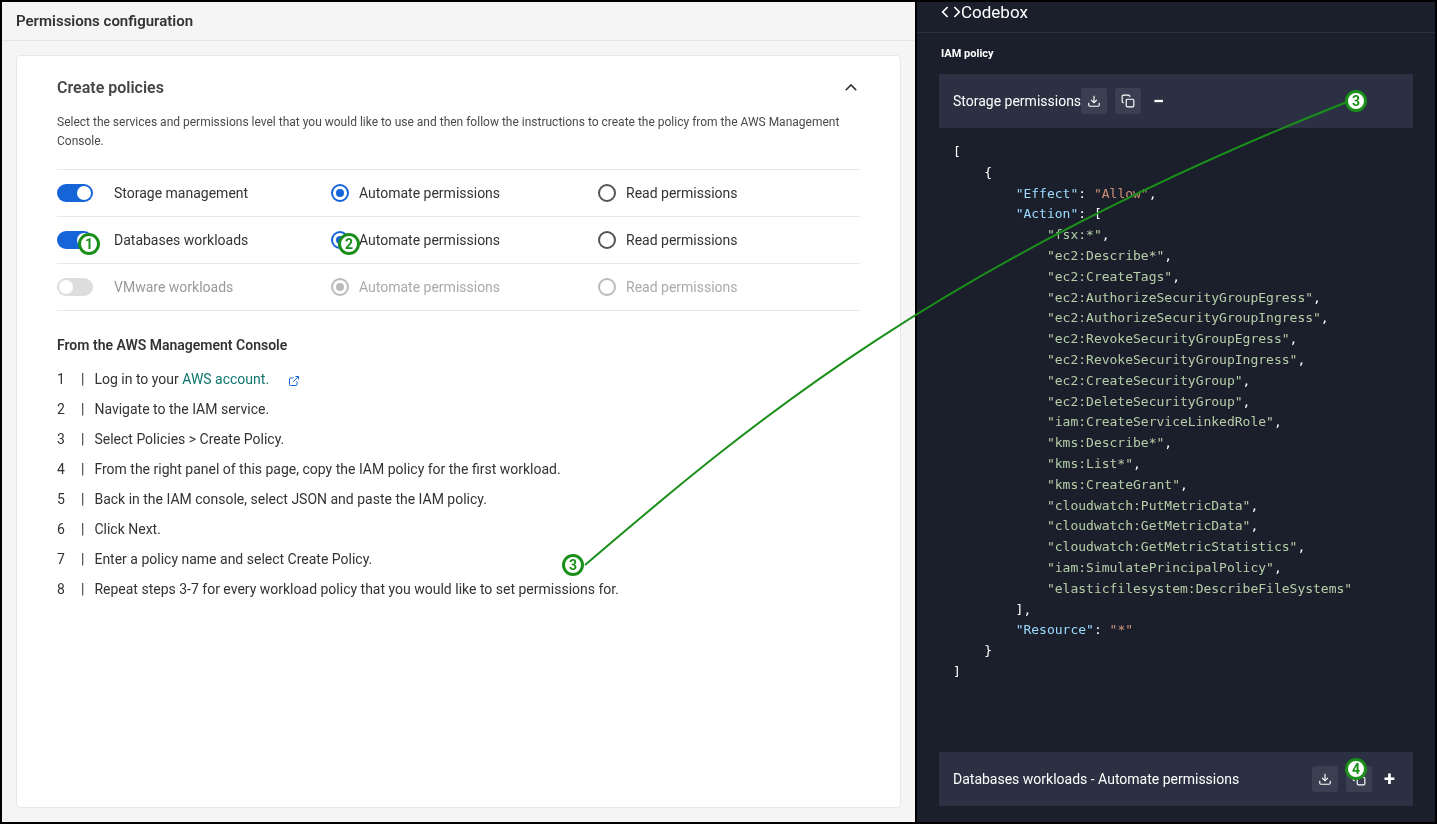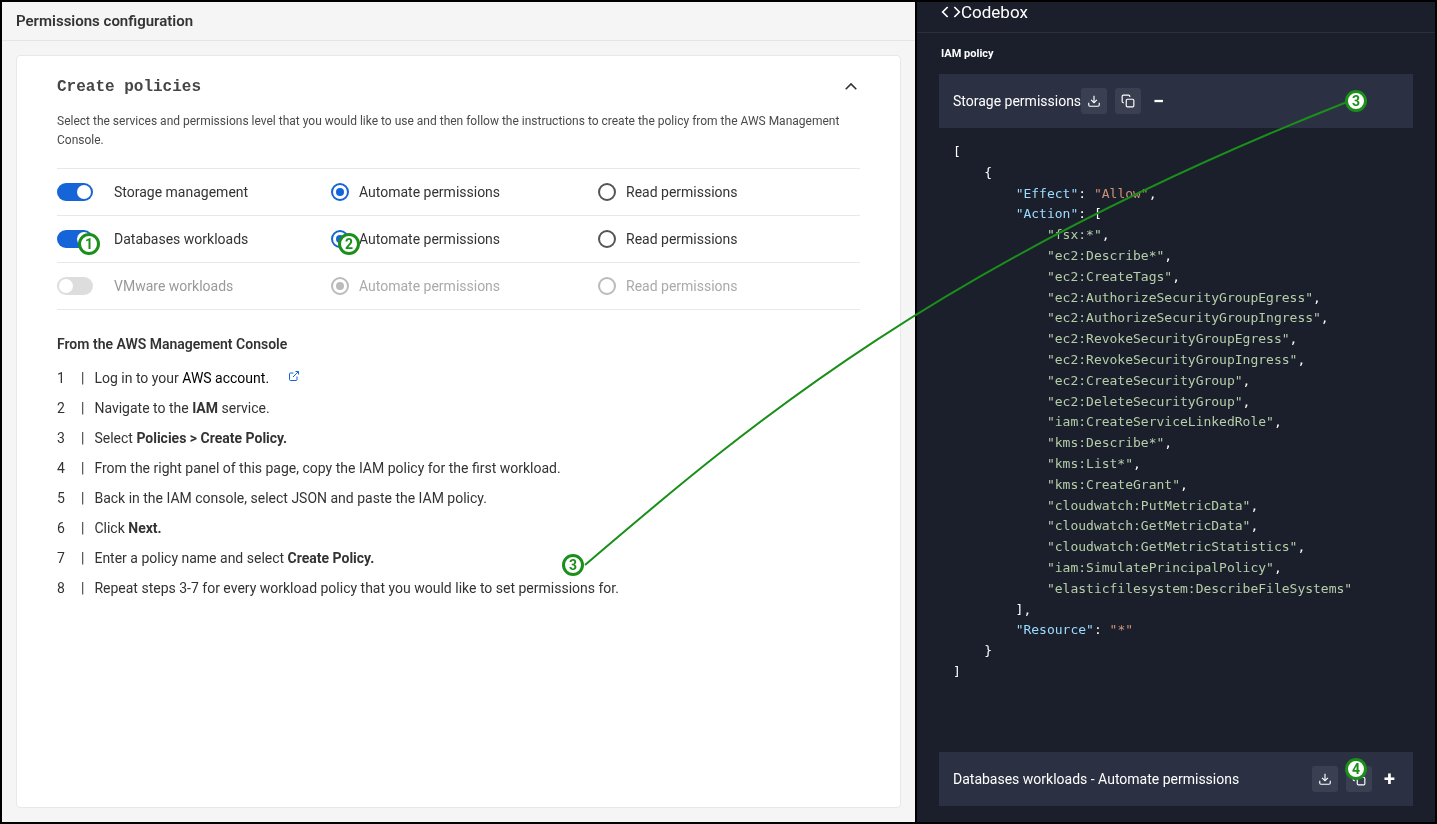--- a/index.html
+++ b/index.html
@@ -37,21 +37,20 @@
   .section-header {
     display: flex;
     justify-content: space-between;
     align-items: center;
     padding: 22px 40px 0 40px;
   }
   .section-title {
     font-size: 16px;
     font-weight: 600;
     color: #464646;
-    font-family: Liberation Mono, monospace;
   }
   .chevron {
     width: 18px;
     height: 18px;
     cursor: pointer;
   }
   .section-desc {
     padding: 16px 40px 18px 40px;
     color: #4a4a4a;
     font-size: 12px;
@@ -97,23 +96,23 @@
   }
   .instr-heading {
     font-size: 14px; font-weight:600; color:#333; margin-bottom:18px;
   }
   .instr-step {
     font-size: 14px; color:#333; margin-bottom:14px;
     display:flex; gap:4px; align-items:baseline;
   }
   .step-num { min-width:14px; }
   .step-sep { color:#333; margin:0 6px; }
-  .link { color:#000000; text-decoration:none; cursor:pointer; display:inline-flex; align-items:flex-start; gap:19px;}
+  .link { color:#0f766e; text-decoration:none; cursor:pointer; display:inline-flex; align-items:flex-end; gap:19px;}
   .ext-icon { width:12px; height:12px; }
-  .bold { font-weight:700; }
+  .bold { font-weight:400; }
 
   .right-panel {
     width: 520px;
     background: #1b1f2c;
     color: #e6e6e6;
     display:flex; flex-direction:column;
     border-left: 2px solid #000;
   }
   .codebox-header {
     padding: 0 24px 10px 24px;

